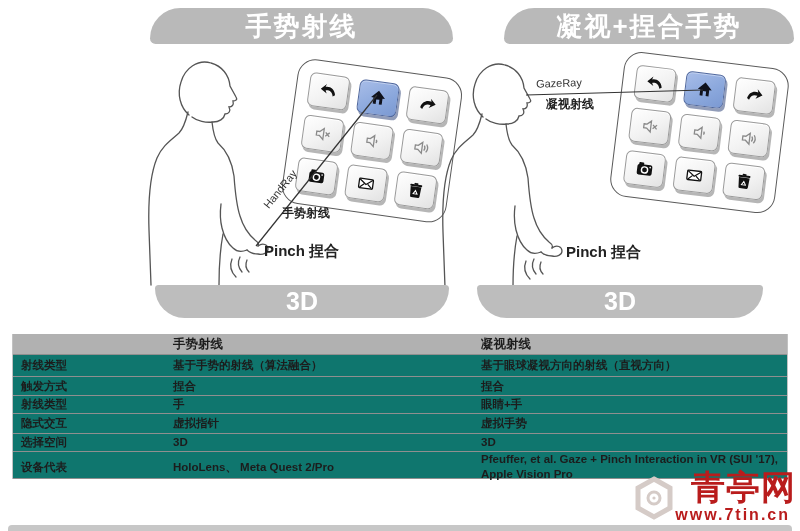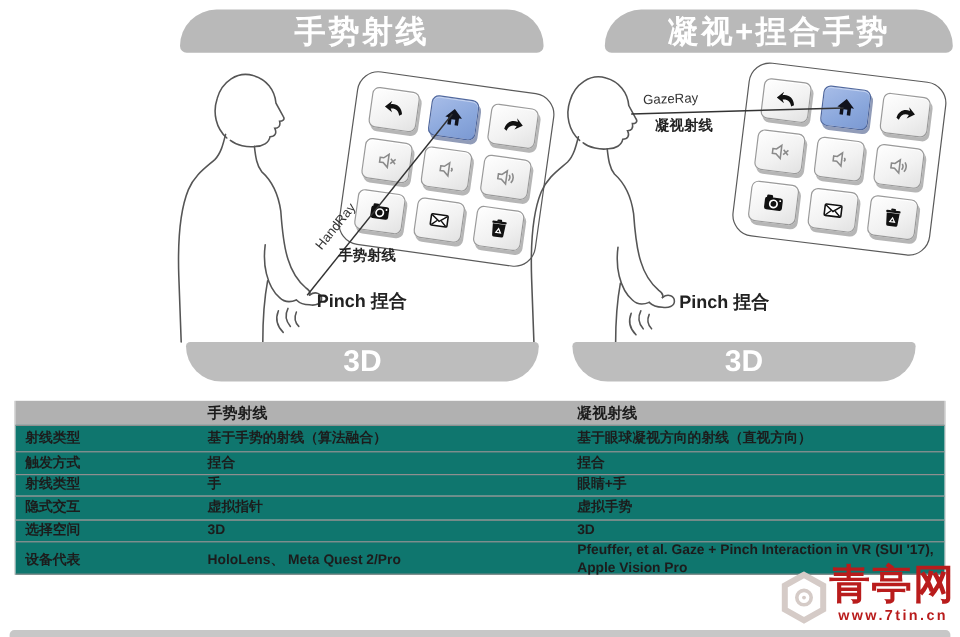--- a/index.html
+++ b/index.html
@@ -68,21 +68,21 @@
   .r-h1 { height:22px; } .r-h2 { height:19px; } .r-h3 { height:18px; }
   .r-h4 { height:20px; } .r-h5 { height:19px; } .r-h6 { height:18px; }
   .r-h7 { height:28px; }
 
   
   .watermark { position:absolute; right:4px; top:468px; z-index:5; display:flex;
     align-items:flex-start; color:#b91c1c; }
   .watermark .wm-hex { margin-top:8px; }
   .wm-text { display:flex; flex-direction:column; align-items:flex-end; }
   .wm-site { font-size:34px; font-weight:700; letter-spacing:1px; line-height:38px; }
-  .wm-url  { font-size:12px; font-weight:700; letter-spacing:2px; margin-right:6px; }
+  .wm-url  { font-size:16px; font-weight:700; letter-spacing:2px; margin-right:6px; }
 
   
   .bottom-strip { position:absolute; left:8px; right:8px; bottom:0; height:6px;
     background:#c7c7c7; border-radius:4px 4px 0 0; z-index:1; }
 </style>
 </head>
 <body>
 
 <div class="stage">
 

